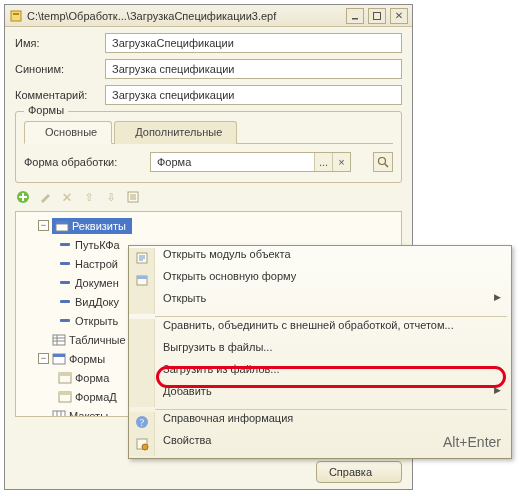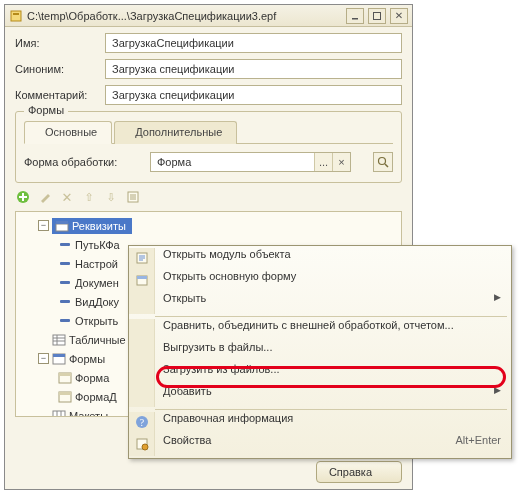--- a/index.html
+++ b/index.html
@@ -196,21 +196,21 @@
   }
   .ctx-iconcol {
     width: 26px;
     height: 100%;
     background: #f1ecd6;
     border-right: 1px solid #e3ddc2;
     display: flex; align-items: center; justify-content: center;
   }
   .ctx-label { flex: 1; }
   .ctx-arrow { font-size: 9px; color: #555; }
-  .ctx-shortcut { color: #666; font-size: 11px; }
+  .ctx-shortcut { color: #666; font-size: 14px; }
   .ctx-sep {
     height: 1px;
     margin: 2px 4px 2px 26px;
     background: #d2cbaa;
   }
   .ctx-highlight-ring {
     position: absolute;
     left: 27px;
     top: 120px;
     width: 350px;

